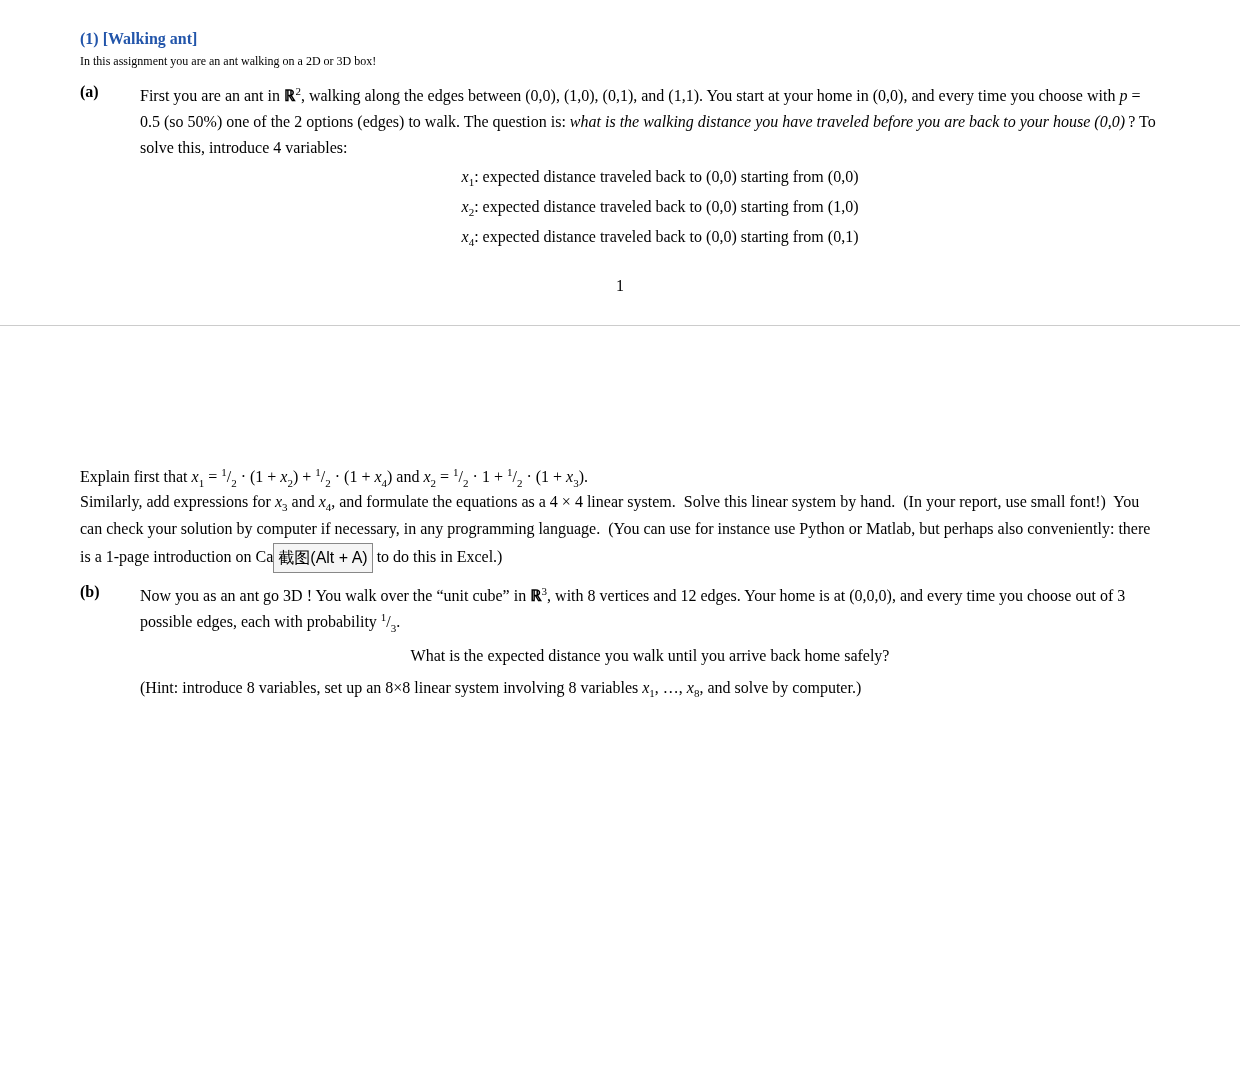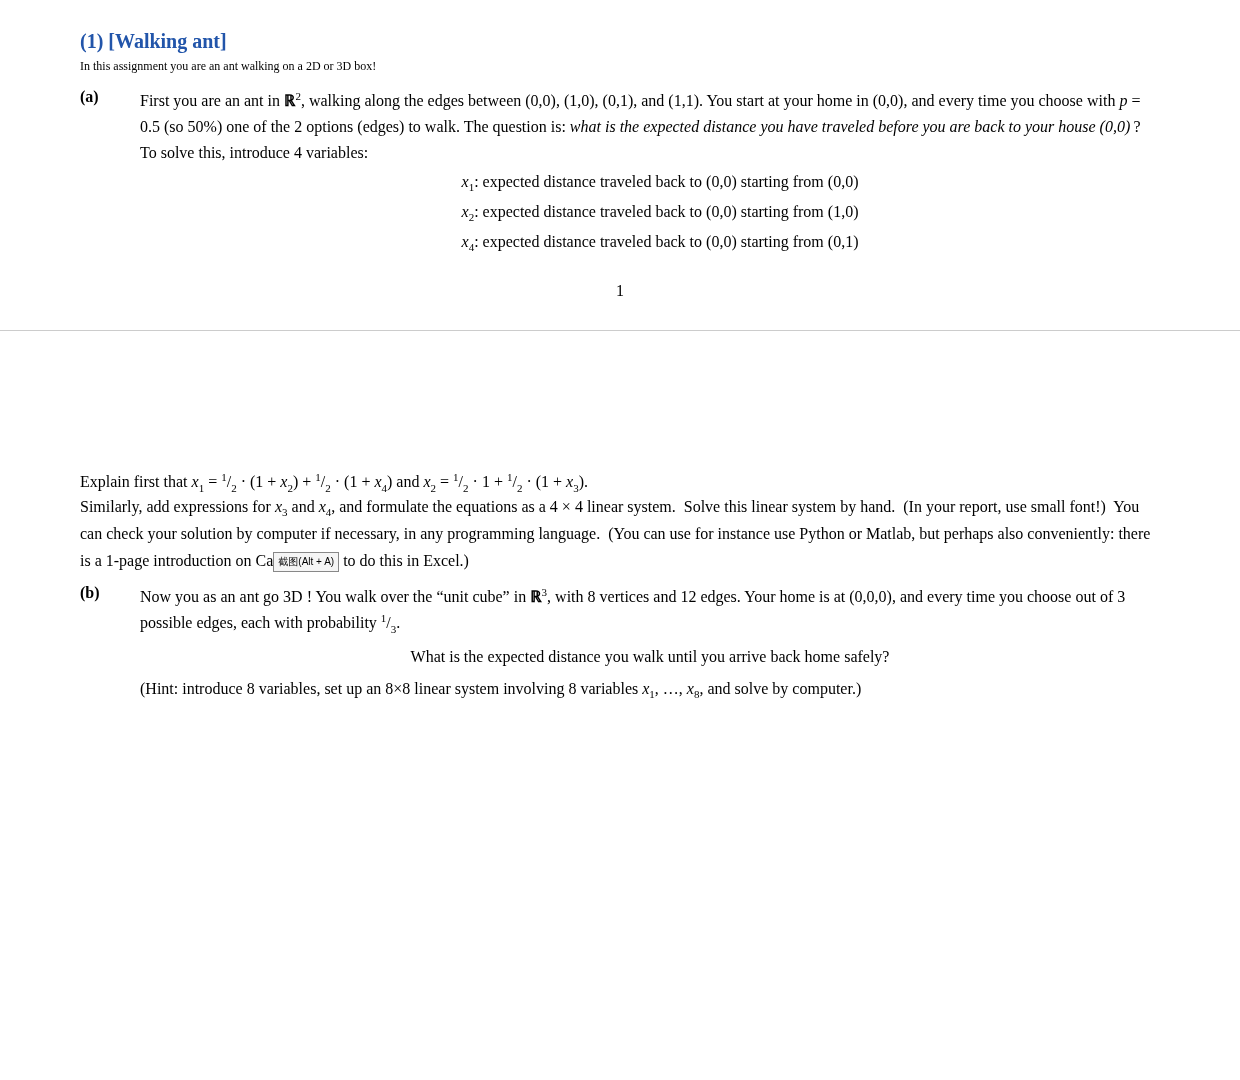--- a/index.html
+++ b/index.html
@@ -33,21 +33,21 @@
     }
 
     .divider {
       border: none;
       border-top: 1px solid #cccccc;
       margin: 0 0;
     }
 
     .question-title {
       color: #2255aa;
-      font-size: 20px;
+      font-size: 16px;
       font-weight: bold;
       margin-bottom: 6px;
     }
 
     .intro-text {
       font-size: 12px;
       margin-bottom: 14px;
     }
 
     .part-a-container {
@@ -93,21 +93,21 @@
       font-size: 16px;
       margin-top: 20px;
       margin-bottom: 10px;
     }
 
     .tooltip-box {
       display: inline-block;
       border: 1px solid #888;
       background: #f5f5f5;
       font-family: Arial, sans-serif;
-      font-size: 10px;
+      font-size: 16px;
       padding: 1px 4px;
       vertical-align: middle;
     }
 
     .part-b-container {
       display: flex;
       align-items: flex-start;
       margin-bottom: 10px;
     }
 
@@ -141,21 +141,21 @@
     <div class="intro-text">In this assignment you are an ant walking on a 2D or 3D box!</div>
 
     <div class="part-a-container">
       <div class="part-label">
         <strong>(a)</strong>
       </div>
       <div class="part-content">
         <p>
           First you are an ant in <strong>ℝ</strong><sup>2</sup>, walking along the edges between (0,0), (1,0), (0,1), and (1,1).
           You start at your home in (0,0), and every time you choose with <span class="math-inline">p</span> = 0.5 (so 50%) one
-          of the 2 options (edges) to walk. The question is: <span class="italic">what is the expected distance you have
+          of the 2 options (edges) to walk. The question is: <span class="italic">what is the walking distance you have
           traveled before you are back to your house (0,0)</span> ? To solve this, introduce 4 variables:
         </p>
         <div class="var-list">
           <p><span class="math-inline">x</span><sub>1</sub>: expected distance traveled back to (0,0) starting from (0,0)</p>
           <p><span class="math-inline">x</span><sub>2</sub>: expected distance traveled back to (0,0) starting from (1,0)</p>
           <p><span class="math-inline">x</span><sub>4</sub>: expected distance traveled back to (0,0) starting from (0,1)</p>
         </div>
       </div>
     </div>
 

